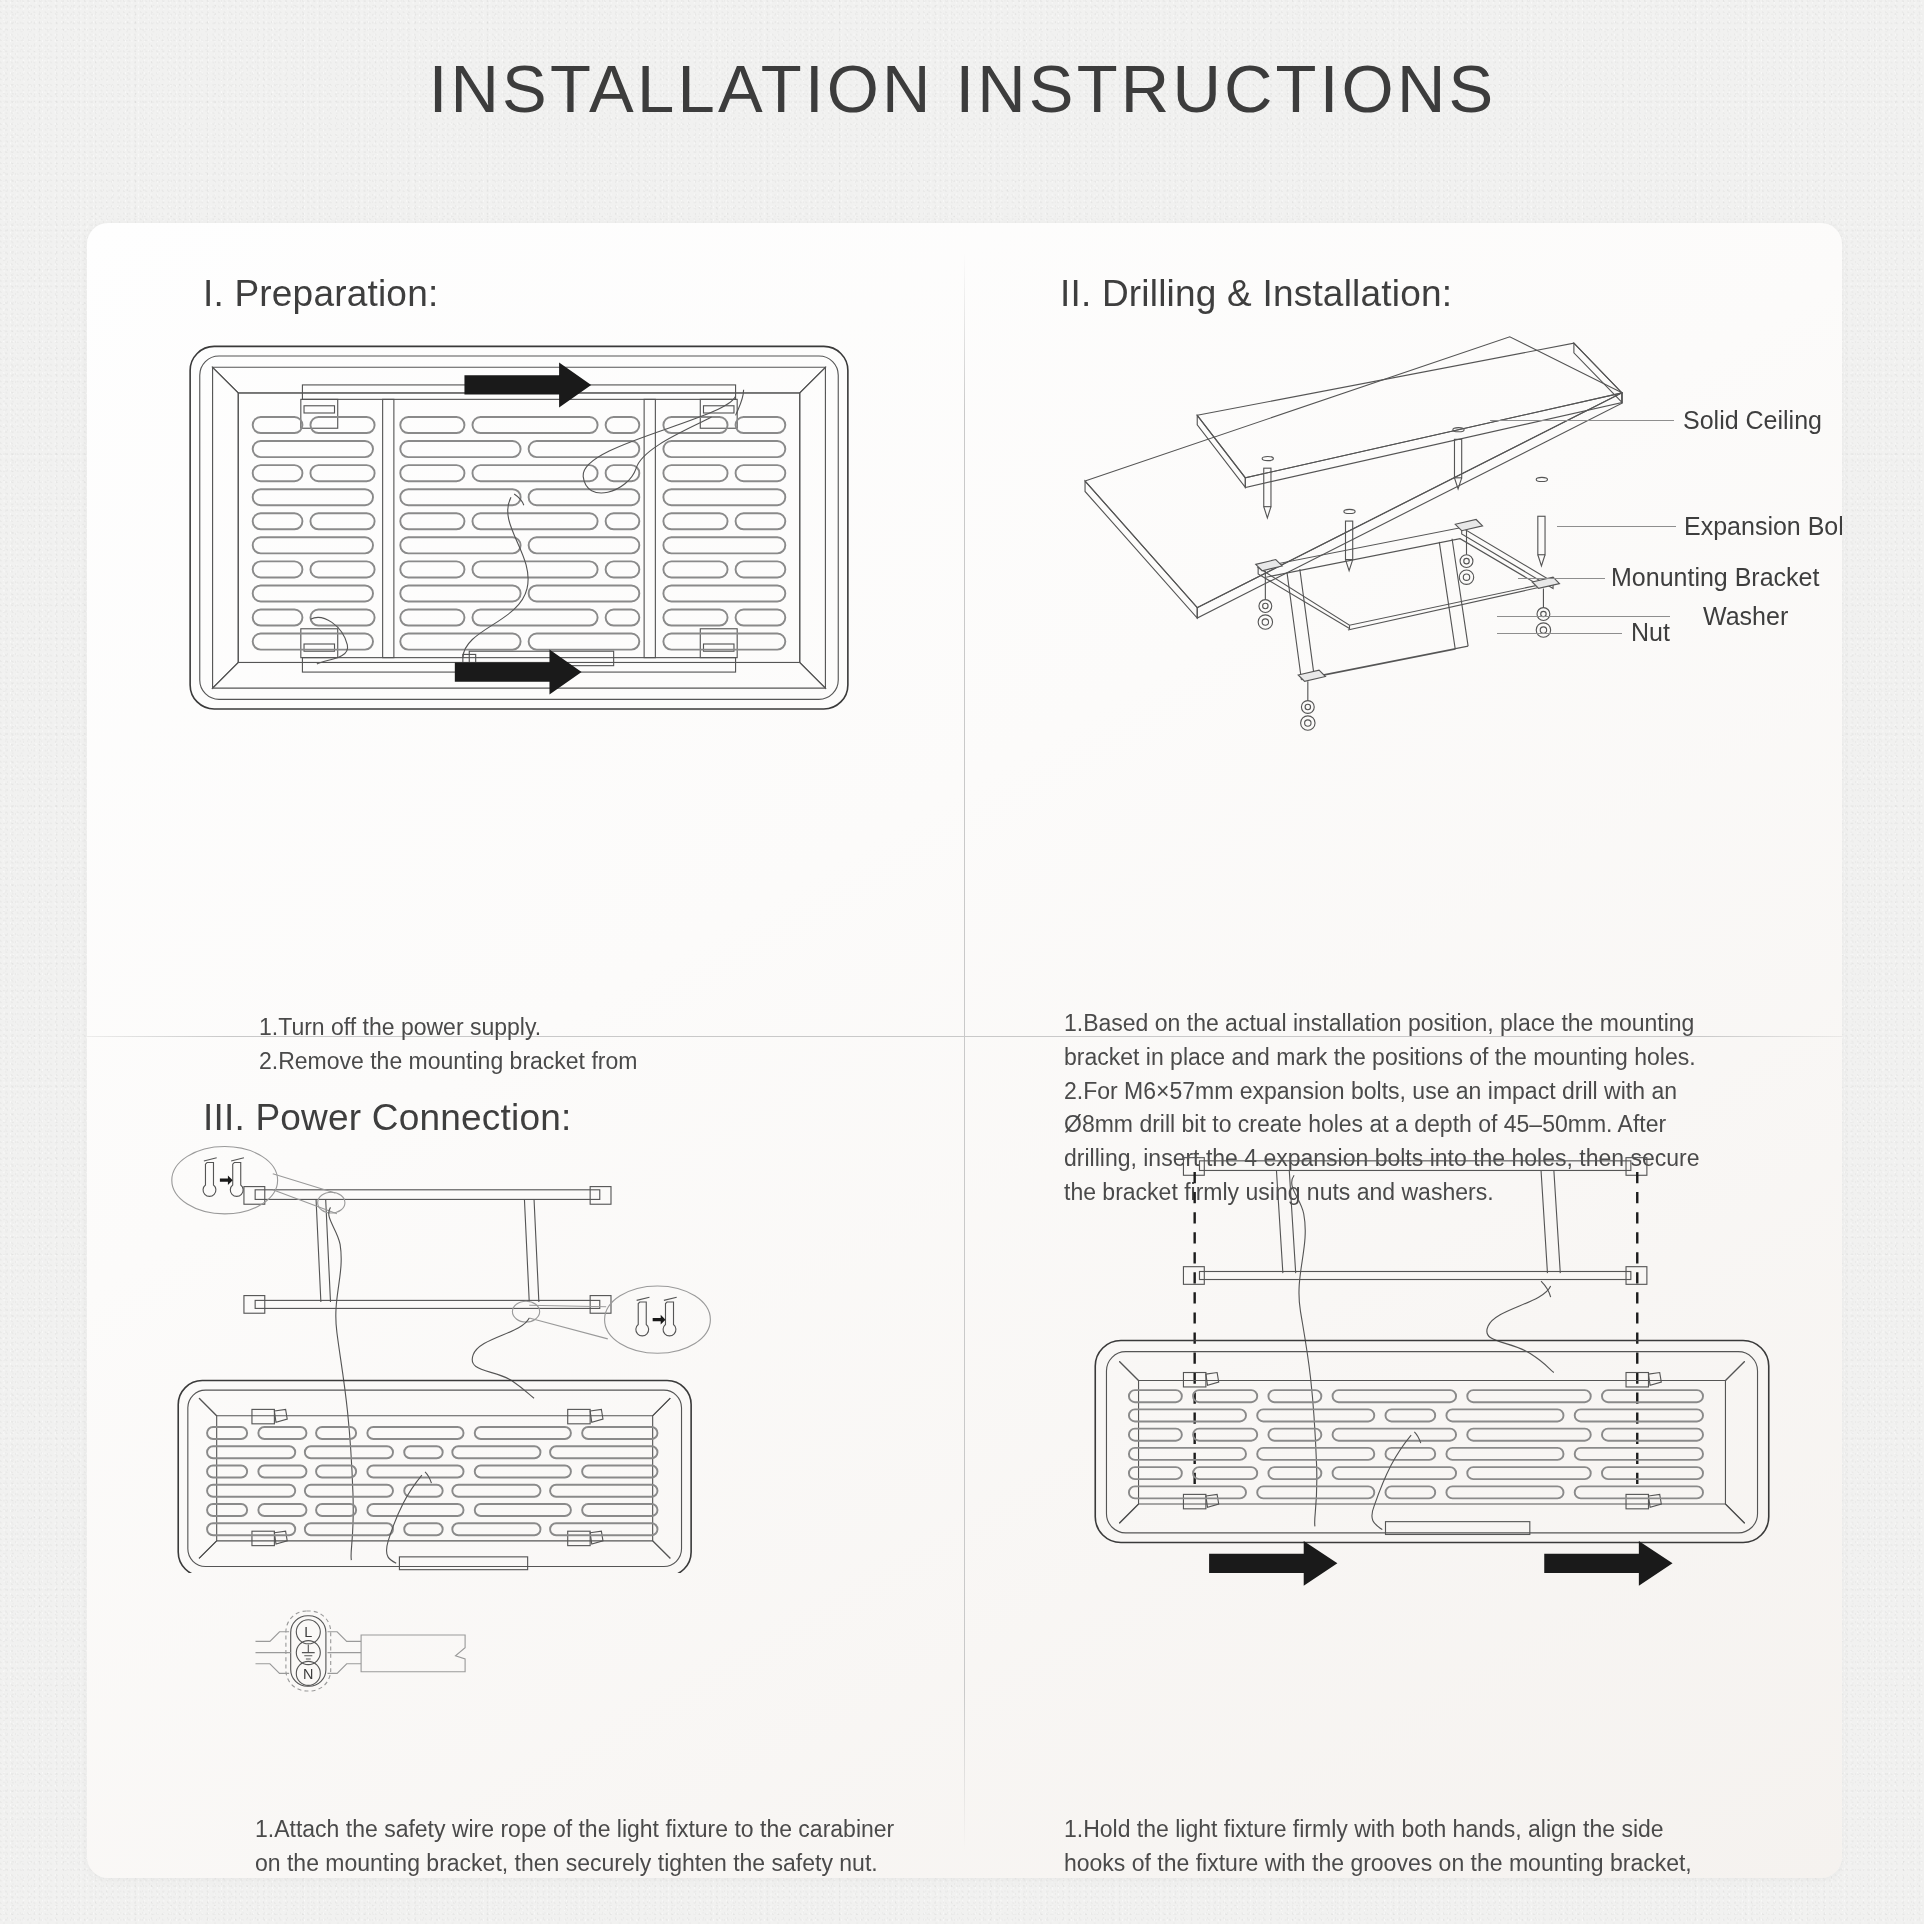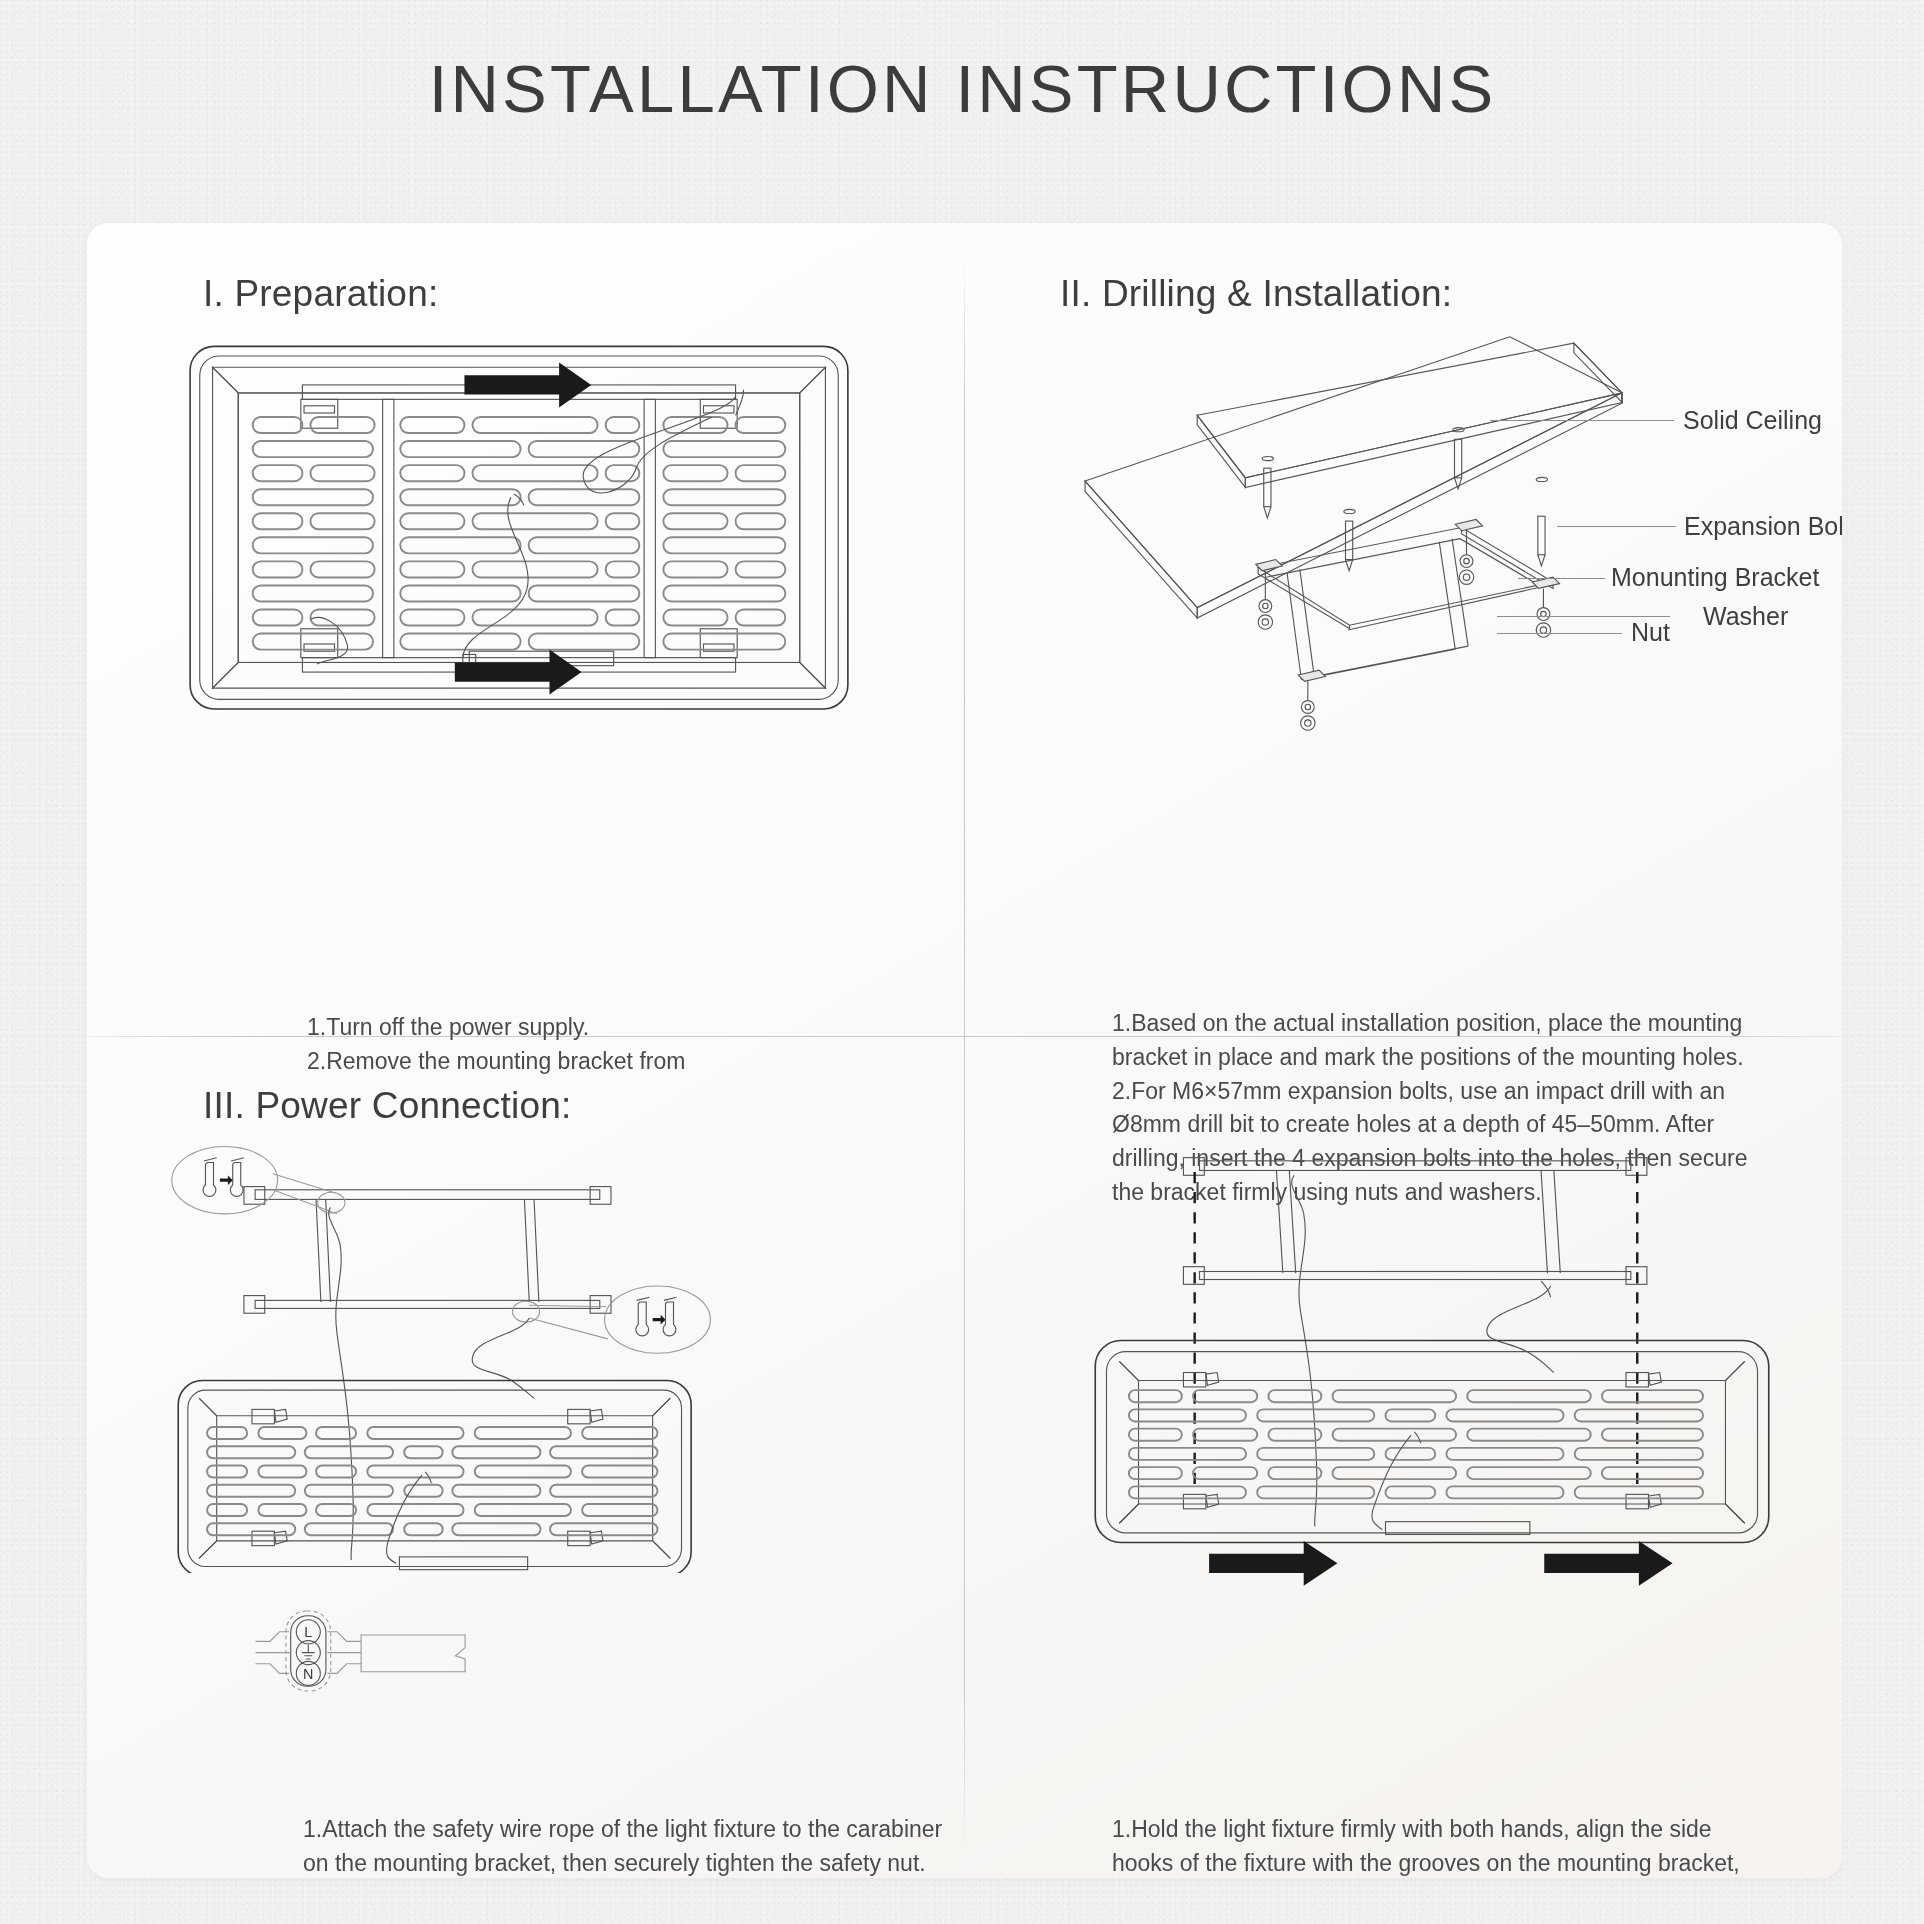--- a/index.html
+++ b/index.html
@@ -67,29 +67,28 @@
   .sec-head {
     position: absolute;
     font-size: 37px;
     font-weight: 400;
     color: #3e3e3e;
     letter-spacing: 0.2px;
     white-space: nowrap;
   }
   .q1 .sec-head, .q3 .sec-head { left: 72px; top: 50px; margin-left: 44px; }
   .q2 .sec-head, .q4 .sec-head { left: 95px; top: 50px; }
-  .q3 .sec-head, .q4 .sec-head { top: 48px; }
+  .q3 .sec-head, .q4 .sec-head { top: 60px; }
 
   .body-text {
     position: absolute;
     font-size: 23px;
     line-height: 1.47;
     color: #4a4a4a;
     white-space: pre-line;
-    margin-left: 48px;
   }
 
   .fig { position: absolute; }
 
   .lead-label {
     position: absolute;
     font-size: 25px;
     color: #3e3e3e;
     white-space: nowrap;
   }

